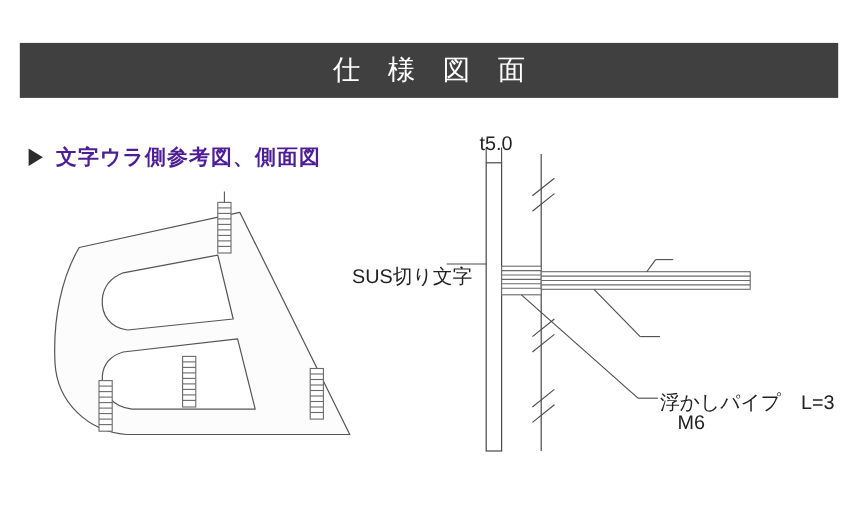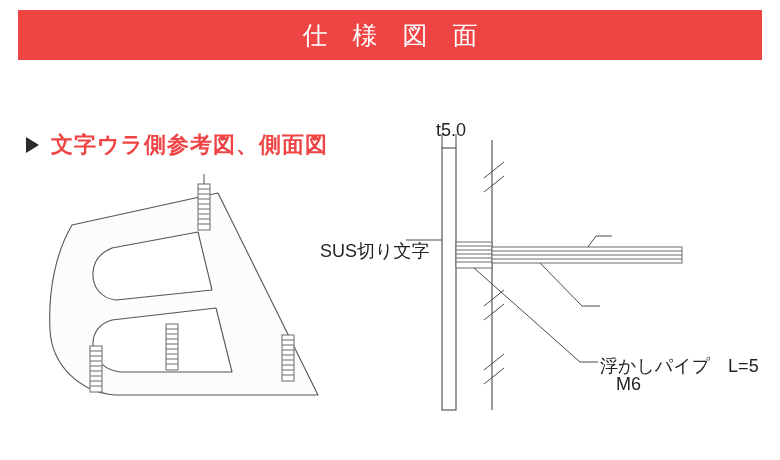--- a/index.html
+++ b/index.html
@@ -17,24 +17,24 @@
   #page {
     position: relative;
     width: 780px;
     height: 460px;
   }
 
   
   .header-band {
     position: absolute;
     left: 18px;
-    top: 10px;
+    top: 39px;
     width: 744px;
     height: 50px;
-    background: #ef4444;
+    background: #404040;
   }
   .header-band .title {
     position: absolute;
     left: 0;
     top: 0;
     width: 100%;
     height: 50px;
     line-height: 50px;
     text-align: center;
     color: #ffffff;
@@ -54,23 +54,23 @@
   }
   .tri-marker {
     width: 0;
     height: 0;
     border-left: 13px solid #2b2b2b;
     border-top: 8px solid transparent;
     border-bottom: 8px solid transparent;
     margin-right: 12px;
   }
   .section-heading .label {
-    font-size: 22px;
+    font-size: 19px;
     font-weight: bold;
-    color: #ef4444;
+    color: #4c1d95;
     letter-spacing: 1px;
   }
 
   
   .lbl {
     position: absolute;
     font-size: 18px;
     color: #222222;
     white-space: nowrap;
     line-height: 1.35;
@@ -223,17 +223,17 @@
         <line x1="140" y1="163" x2="182" y2="206"></line>
         <line x1="182" y1="206" x2="200" y2="206"></line>
 
         <line x1="74" y1="168" x2="180" y2="262"></line>
         <line x1="180" y1="262" x2="198" y2="262"></line>
       </g>
     </svg>
 
     <div class="lbl" style="left:36px; top:18px;">t5.0</div>
     <div class="lbl" style="left:-80px; top:139px;text-align:center;">SUS切り文字</div>
-    <div class="lbl" style="left:200px; top:254px;">浮かしパイプ　L=5</div>
+    <div class="lbl" style="left:200px; top:254px;">浮かしパイプ　L=3</div>
     <div class="lbl" style="left:216px; top:272px;">M6</div>
   </div>
 
 </div>
 
 </body></html>

